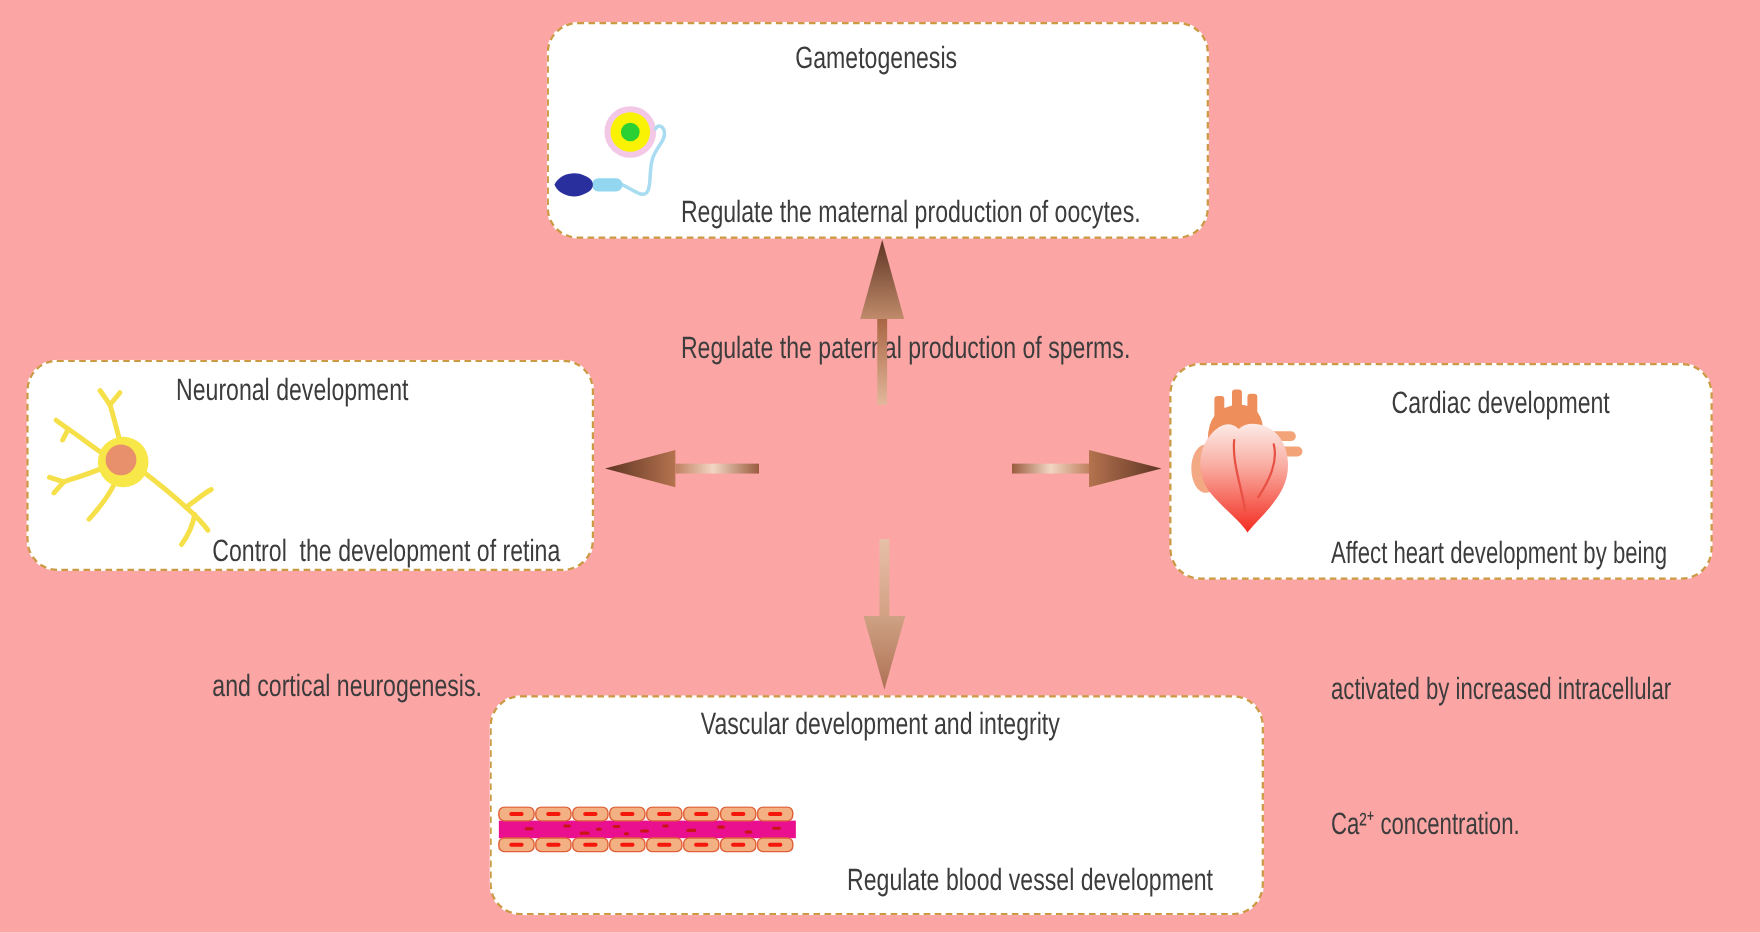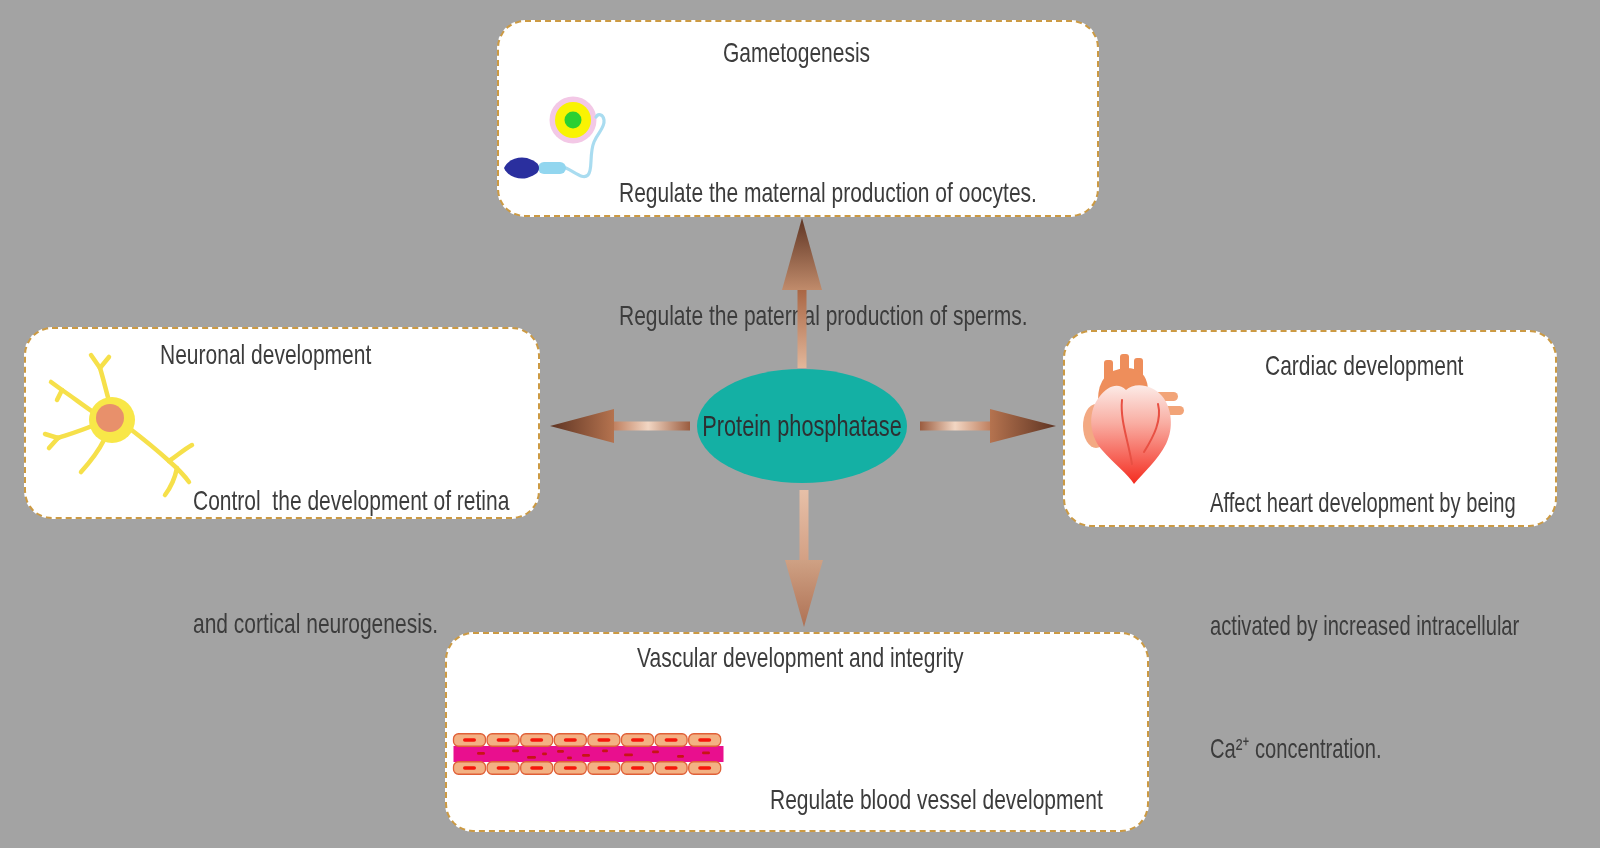--- a/index.html
+++ b/index.html
@@ -1,17 +1,17 @@
 <!DOCTYPE html>
 <html><head>
 <meta charset="utf-8">
 <style>
   html,body { margin:0; padding:0; background:#ffffff; }
   #canvas {
-    position:relative; width:1600px; height:848px; background:#a3a3a3;
+    position:relative; width:1600px; height:848px; background:#fca5a5;
     font-family:"Liberation Sans", sans-serif; color:#3c3c3c; overflow:hidden;
   }
   .dbox {
     position:absolute; border:2px dashed #cc9a43; border-radius:28px; background:#ffffff;
   }
   #box-gameto   { left:497px;  top:20px;  width:598px; height:193px; }
   #box-neuro    { left:24px;   top:327px; width:512px; height:188px; }
   #box-cardiac  { left:1063px; top:330px; width:490px; height:193px; }
   #box-vascular { left:445px;  top:632px; width:700px; height:196px; }
 
@@ -68,23 +68,20 @@
     <div>Affect heart development by being</div>
     <div>activated by increased intracellular</div>
     <div>Ca²⁺ concentration.</div>
   </div>
   <div class="txt" id="text-vascular">
     <div>Regulate blood vessel development</div>
     
     
   </div>
 
-  <div id="center-node">
-    <span>Protein phosphatase</span>
-  </div>
 
   <svg class="abs" style="left:778px; top:215px;" width="48" height="155" viewBox="0 0 48 155">
     <defs>
       <linearGradient id="gUh" x1="0" y1="0" x2="0" y2="1">
         <stop offset="0" stop-color="#5e3423"></stop>
           <stop offset="1" stop-color="#c08b6b"></stop>
       </linearGradient>
       <linearGradient id="gUs" x1="0" y1="0" x2="0" y2="1">
         <stop offset="0" stop-color="#a96644"></stop>
           <stop offset="1" stop-color="#e2b79b"></stop>

